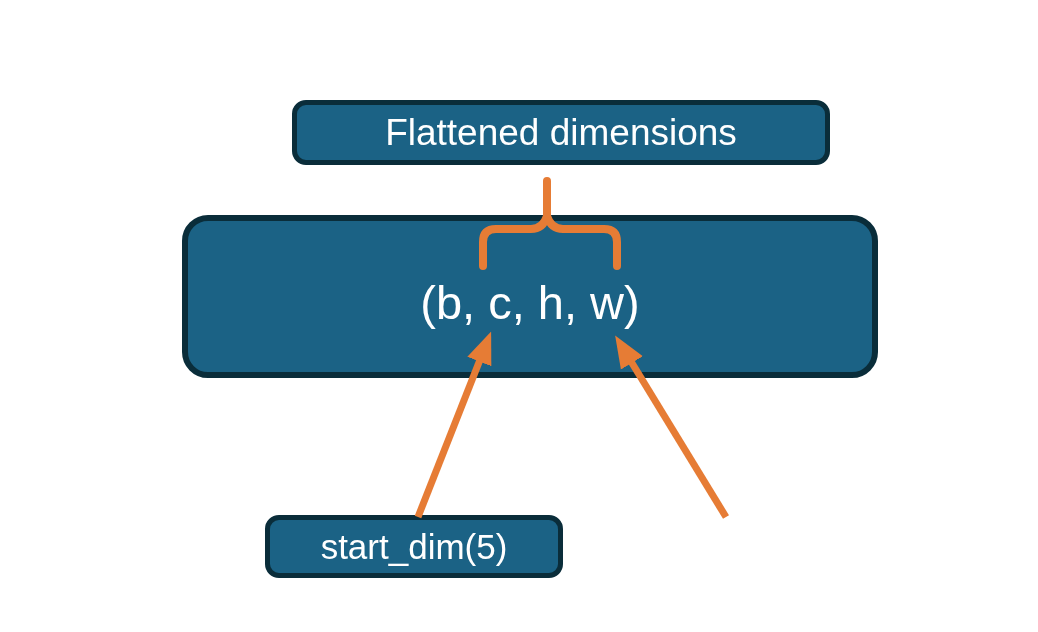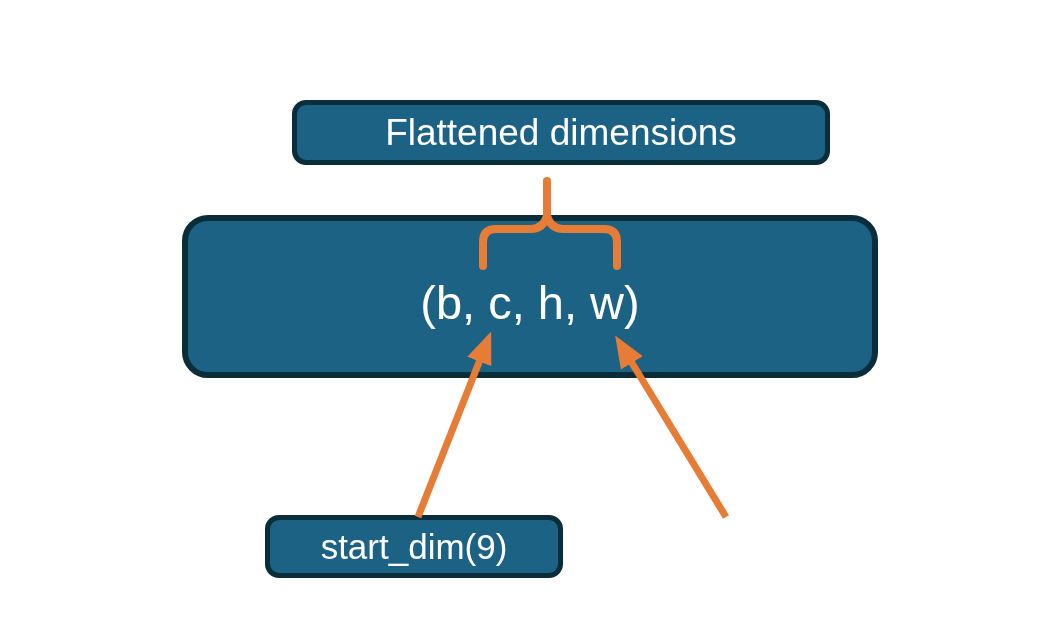--- a/index.html
+++ b/index.html
@@ -92,21 +92,21 @@
 
   <div class="box flattened-box">
     <span class="label">Flattened dimensions</span>
   </div>
 
   <div class="box tensor-box">
     <span class="label">(b, c, h, w)</span>
   </div>
 
   <div class="box start-dim-box">
-    <span class="label">start_dim(9)</span>
+    <span class="label">start_dim(5)</span>
   </div>
 
 
   <svg class="connectors" viewBox="0 0 1038 632" xmlns="http://www.w3.org/2000/svg">
     <defs>
       <marker id="ah" viewBox="0 0 10 10" refX="6.5" refY="5" markerWidth="4.6" markerHeight="4.6" orient="auto">
         <path class="arrowhead" d="M0 1 L10 5 L0 9 Z"></path>
       </marker>
     </defs>
 

